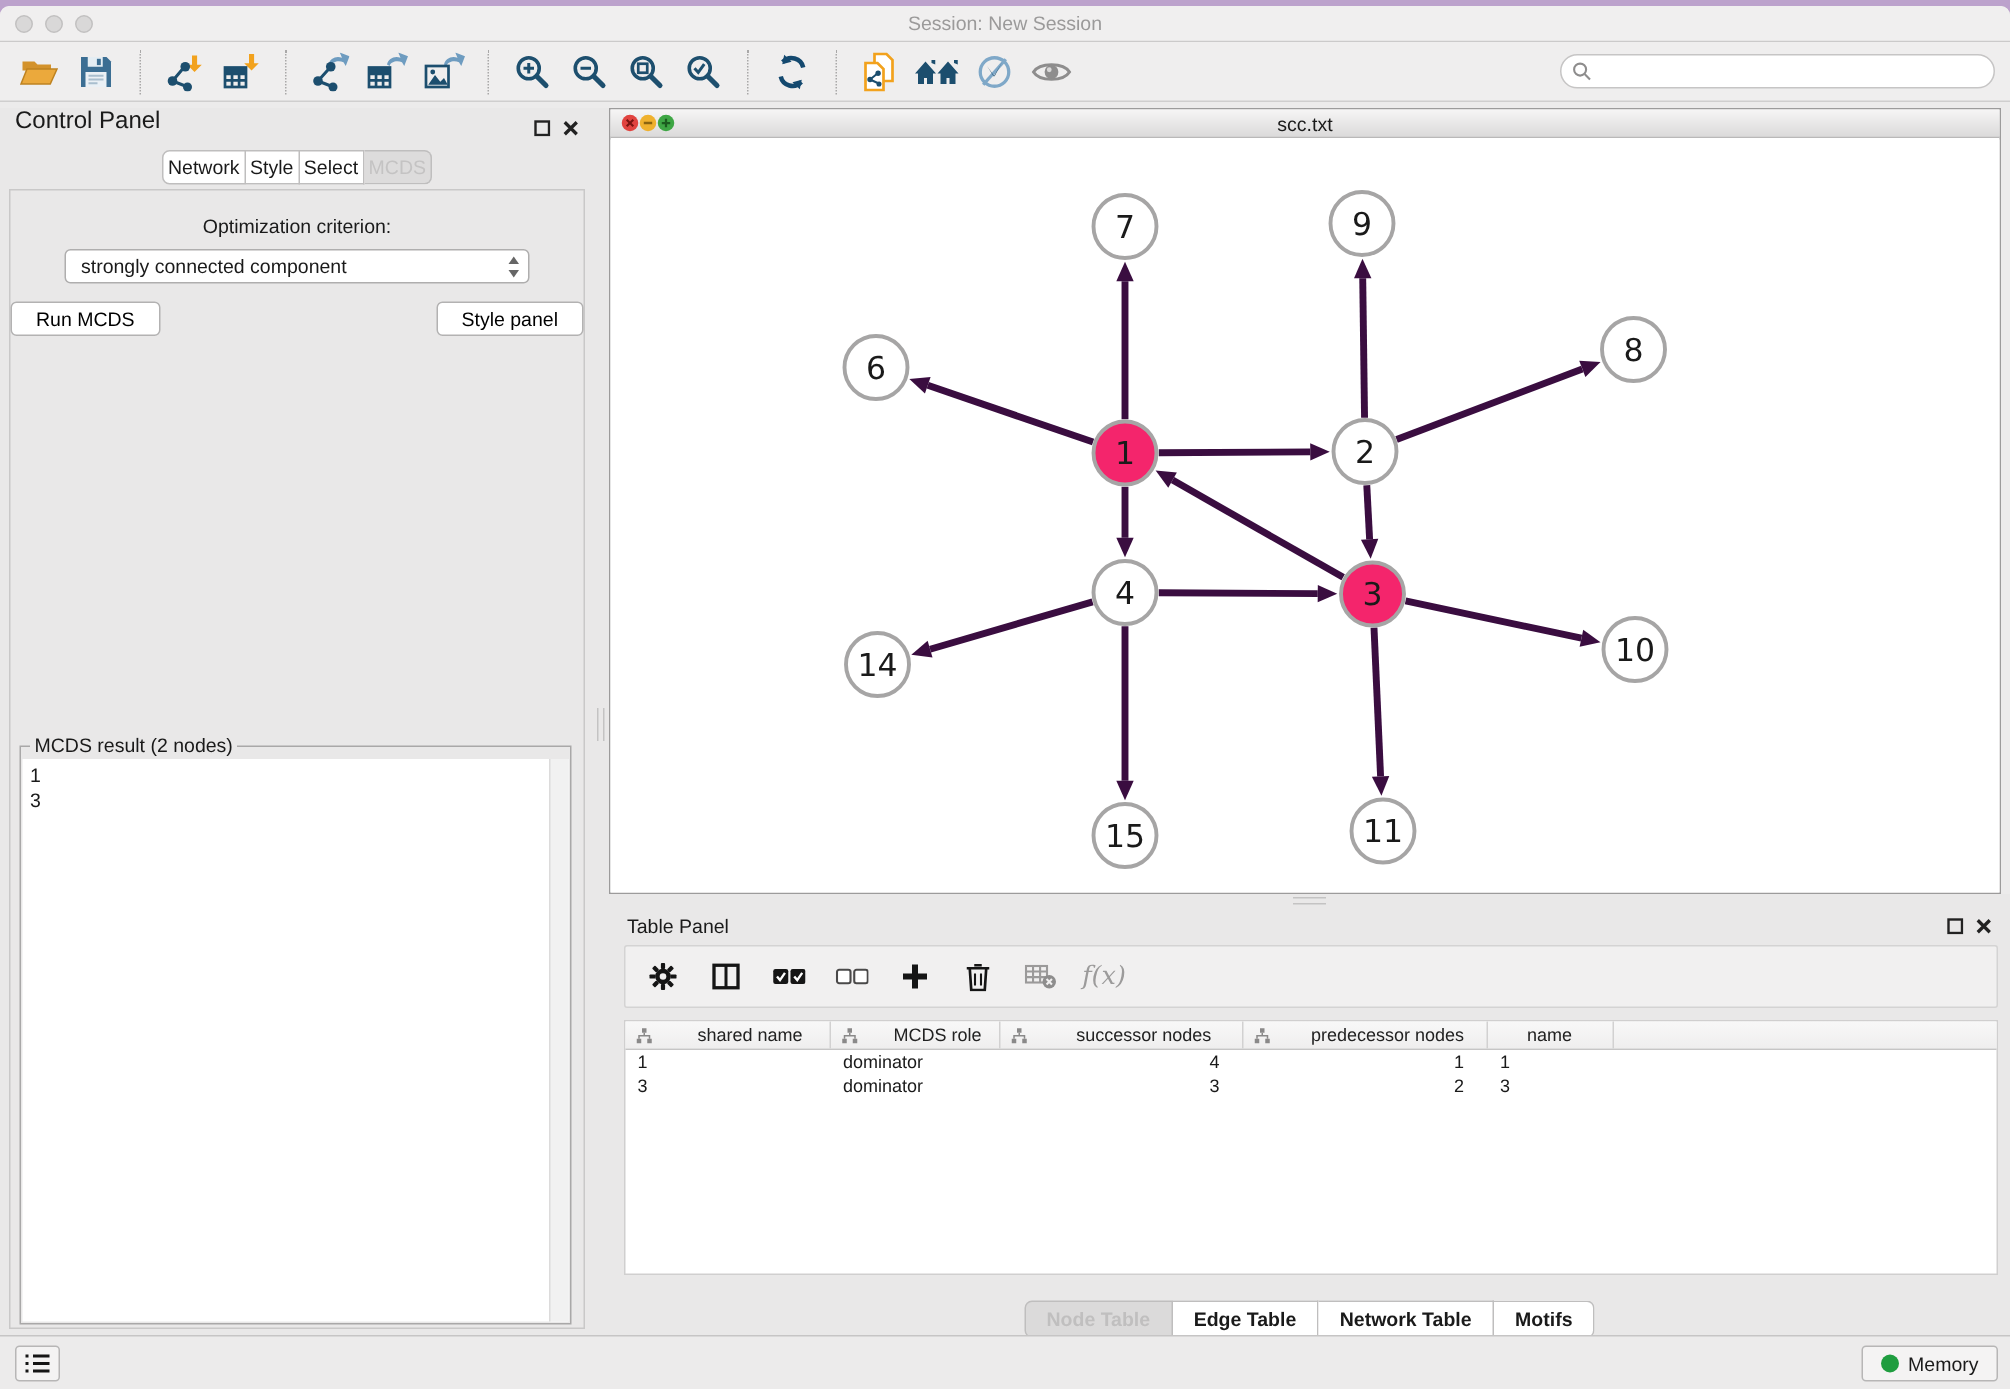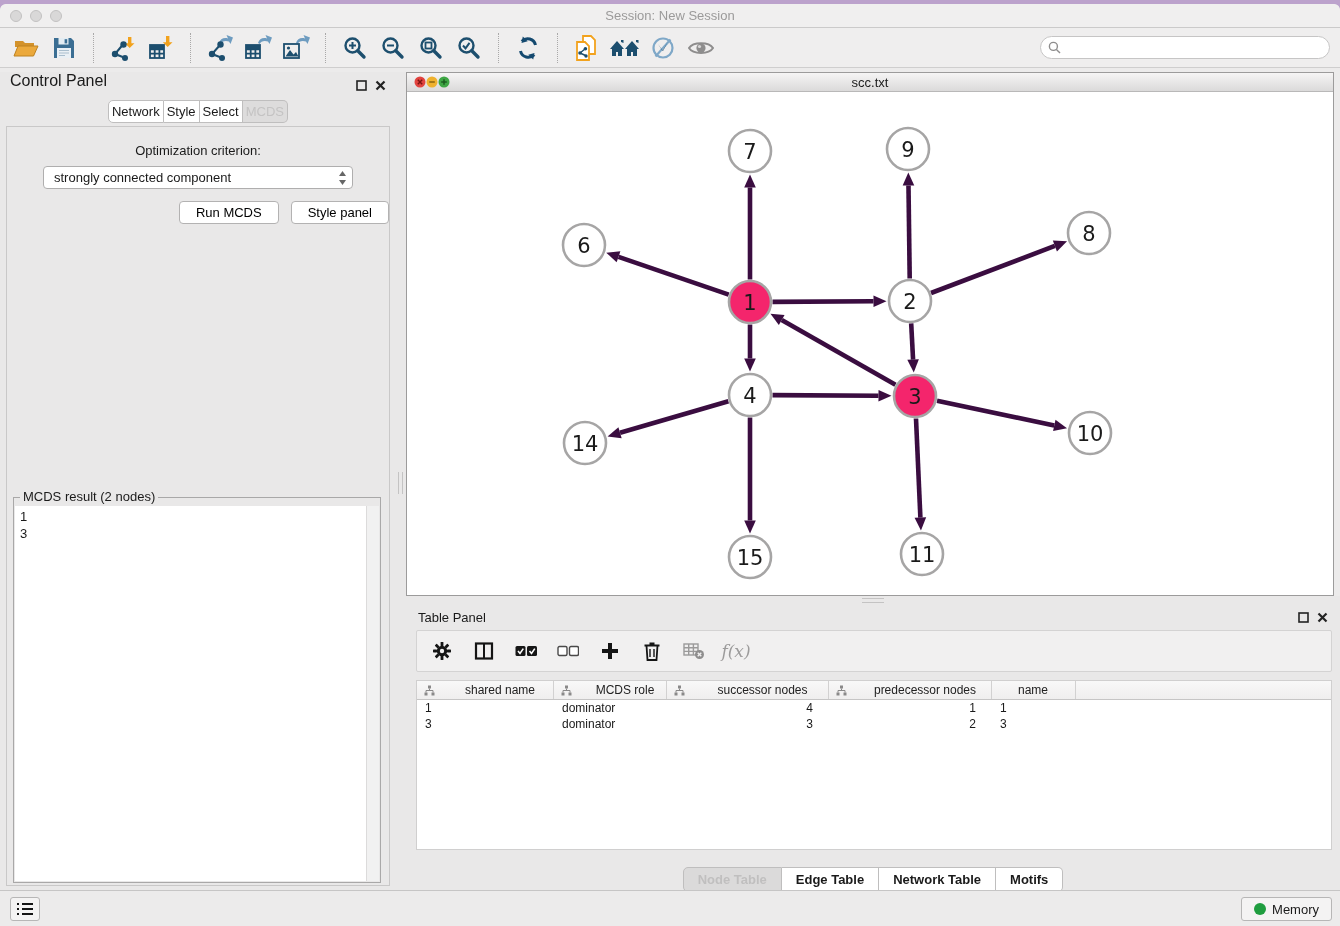--- a/index.html
+++ b/index.html
@@ -23,21 +23,21 @@
   .panel-icons{margin-left:auto;display:flex;gap:8px;align-items:center}
   .cp-tabs{display:flex;justify-content:center;margin-top:2px}
   .seg-tab{background:#fff;border:1px solid #BFBEBE;border-left:none;padding:3px 3px;font-size:13px;line-height:15px}
   .seg-tab:first-child{border-left:1px solid #BFBEBE;border-radius:5px 0 0 5px}
   .seg-tab:last-child{border-radius:0 5px 5px 0}
   .seg-tab.sel{background:#DDDCDC;color:#C4C3C3}
   .cp-body{position:absolute;left:6px;right:6px;top:54px;bottom:8px;border:1px solid #C9C8C8;background:#E9E8E8}
   .opt-label{text-align:center;font-size:13px;margin-top:16px}
   .dropdown{margin:8px auto 0 auto;width:310px;height:23px;background:#fff;border:1px solid #AFAEAE;border-radius:4px;display:flex;align-items:center;padding:0 4px 0 10px;font-size:13px}
   .dropdown .dd-stepper{margin-left:auto}
-  .cp-buttons{display:flex;justify-content:flex-end;gap:12px;margin-top:12px}
+  .cp-buttons{display:flex;justify-content:space-between;gap:22px;margin-top:12px}
   .btn{background:#fff;border:1px solid #B3B2B2;border-radius:4px;font-size:13px;padding:3px 16px;font-family:"Liberation Sans",sans-serif}
   .result-group{position:absolute;left:6px;right:8px;bottom:2px;top:370px;border:1px solid #A9A8A8;padding:1px}
   .result-legend{position:absolute;top:-9px;left:6px;background:#E9E8E8;font-size:13px;padding:0 3px}
   .result-area{position:absolute;inset:8px 1px 1px 1px;background:#fff;display:flex}
   .result-text{flex:1;font-size:13px;line-height:17px;padding:2px 5px}
   .result-scroll{width:13px;background:#F1F1F1;border-left:1px solid #DCDBDB}
   
   .net-window{position:absolute;left:406px;top:68px;width:928px;height:524px;border:1px solid #9C9B9B;background:#fff}
   .net-titlebar{height:19px;background:linear-gradient(#F6F5F5,#DBDADA);border-bottom:1px solid #B9B8B8;position:relative;display:flex;align-items:center;padding-left:7px;gap:0}
   .net-title{position:absolute;left:0;right:0;text-align:center;font-size:13px;color:#1a1a1a}

